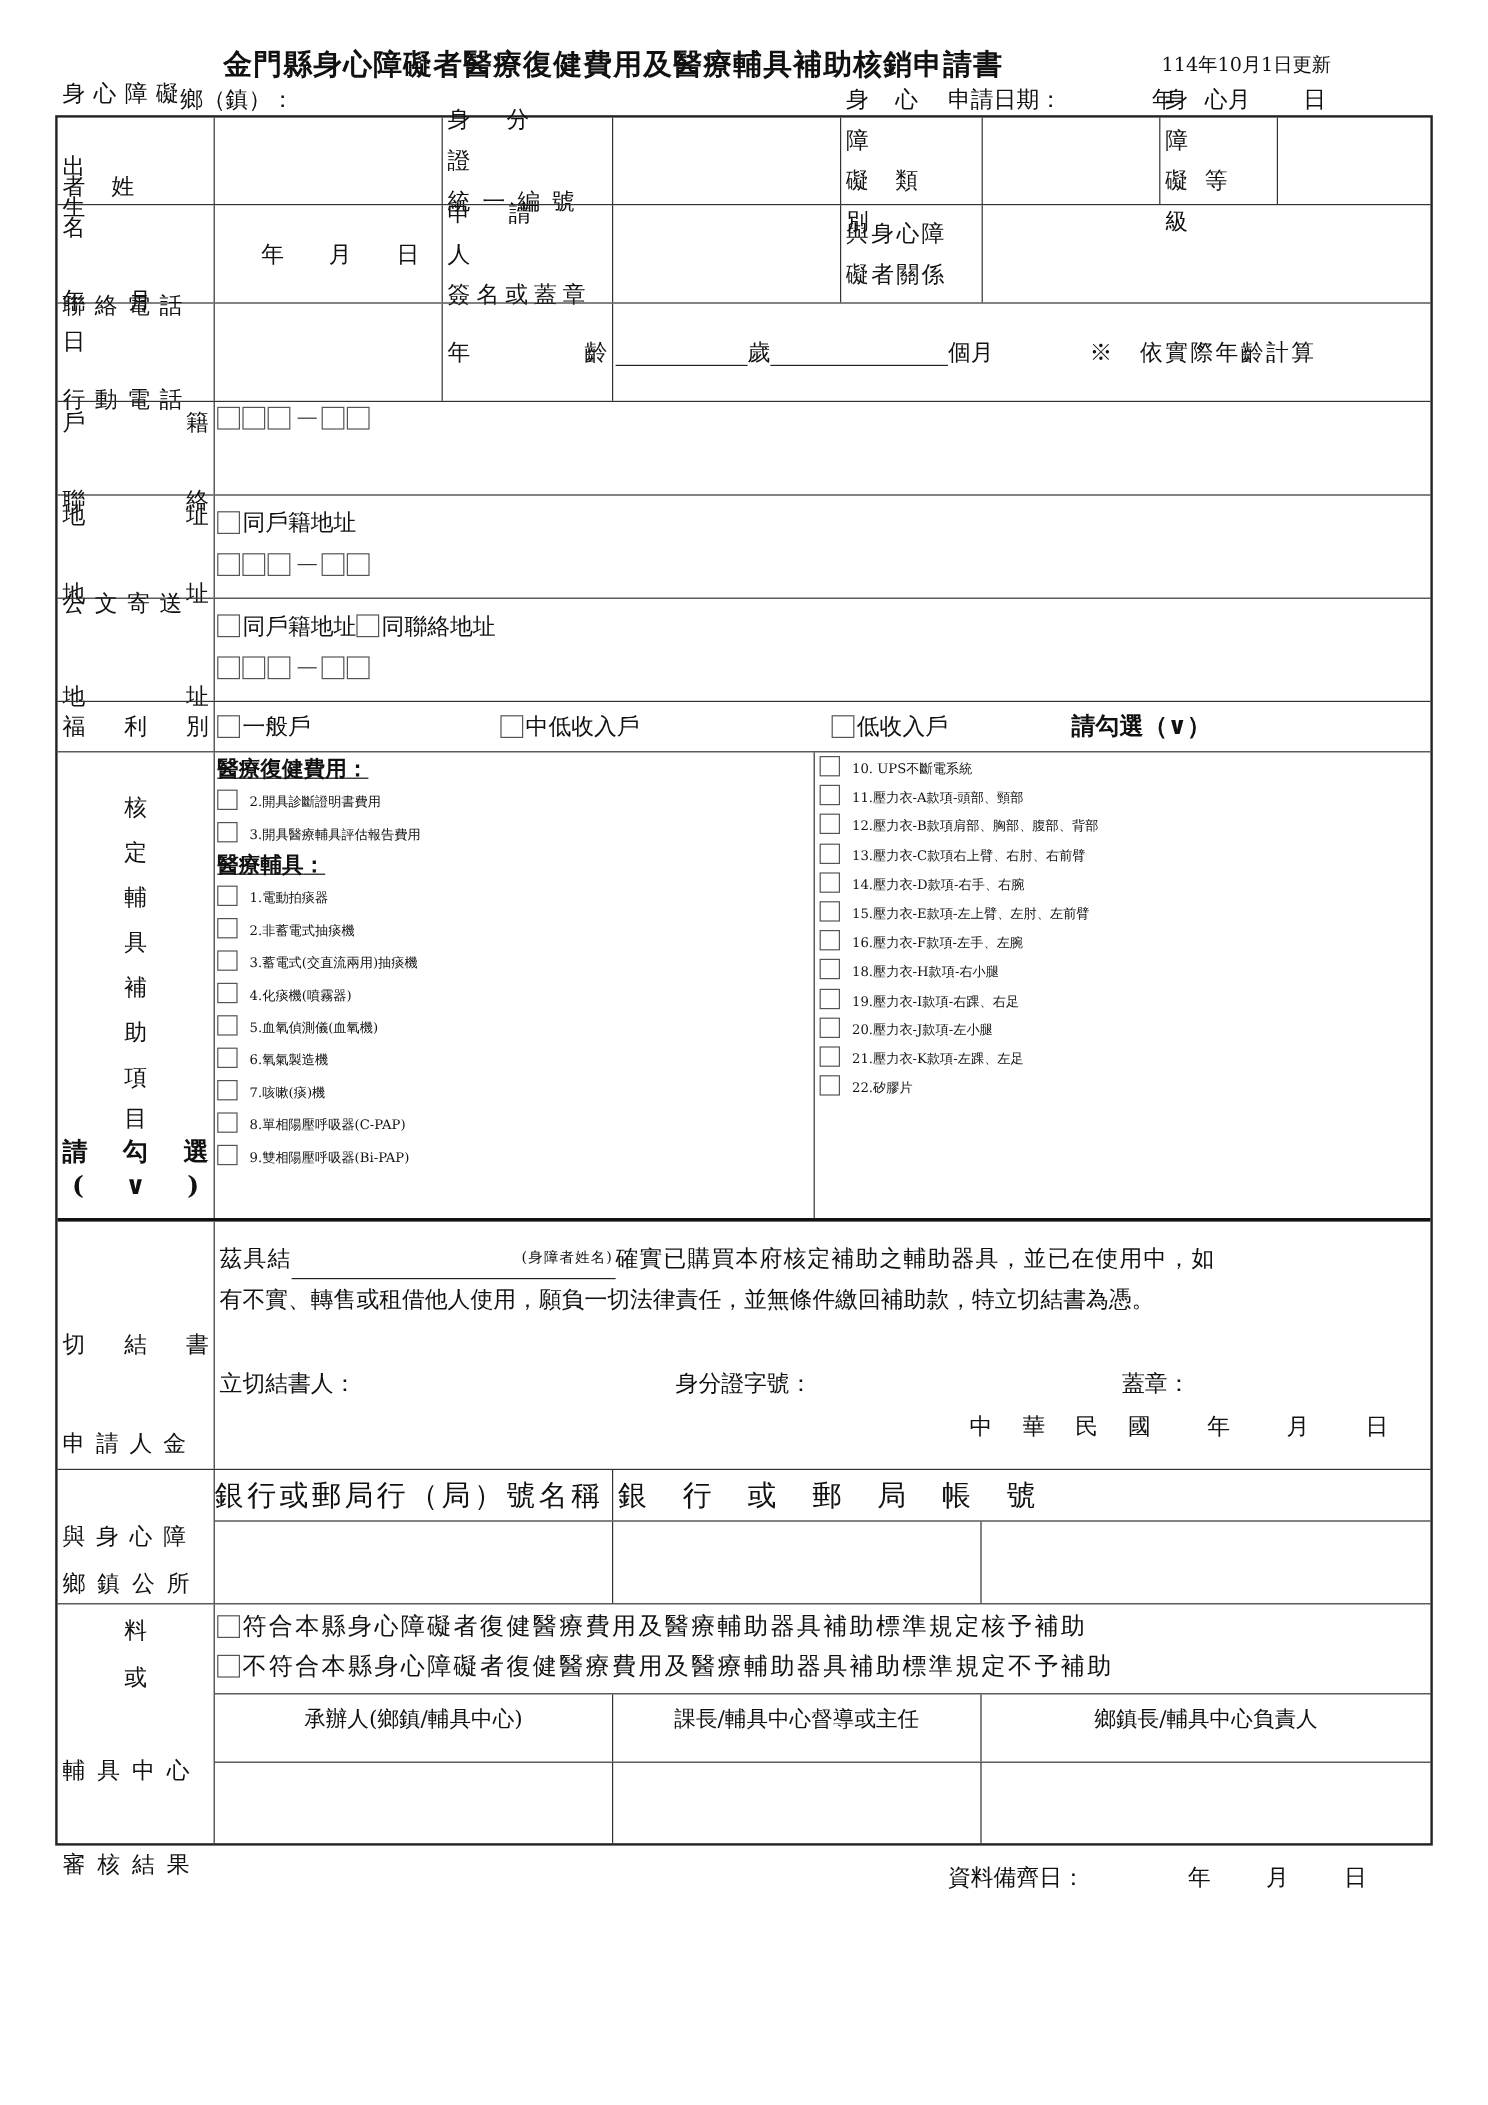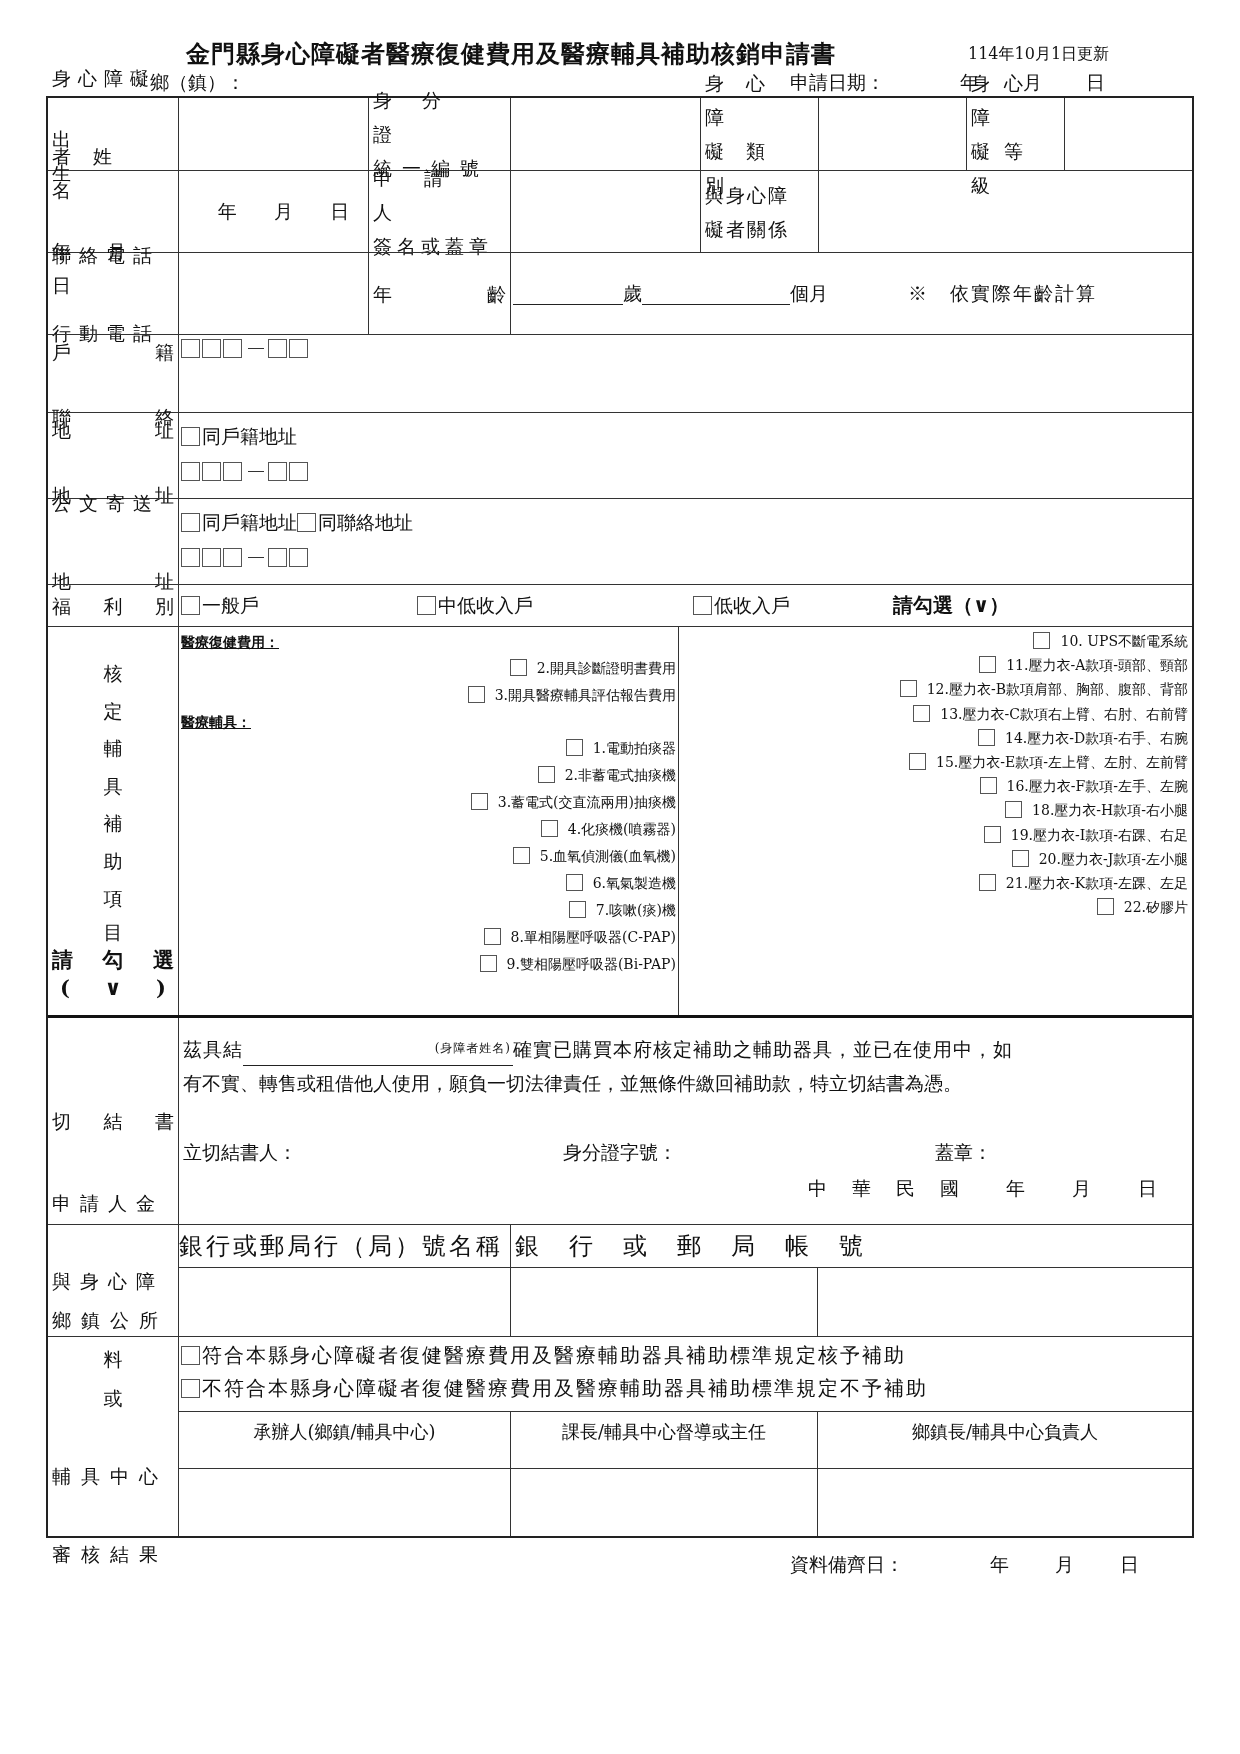--- a/index.html
+++ b/index.html
@@ -19,22 +19,22 @@
   .cell:first-child { border-left:none;gap:44px; }
   .lab { display:flex; flex-direction:column; justify-content:center; padding:0 4px; }
   .lab .ln { display:flex; justify-content:space-between; line-height:34px; }
   .lab .ln.c { justify-content:center; }
   .cb { display:inline-block; width:19px; height:19px; border:1.5px solid #555; box-sizing:border-box; vertical-align:-3px; margin-right:2px; background:#fff; }
   .cb.sm { width:17px; height:17px; margin-right:10px; }
   .zip { display:inline-flex; align-items:center; }
   .zip .dash { display:inline-block; width:16px; height:1.5px; background:#333; margin:0 4px; }
   .w1 { width:130px; }
   .bold { font-weight:bold; }
-  .sec-h { font-weight:bold; text-decoration:underline; font-size:14px; line-height:26px; }
-  .item { font-size:14px; line-height:27px; white-space:nowrap; font-family:"DejaVu Serif","Liberation Serif",serif;text-align:right; }
+  .sec-h { font-weight:bold; text-decoration:underline; font-size:18px; line-height:26px; }
+  .item { font-size:11px; line-height:27px; white-space:nowrap; font-family:"DejaVu Serif","Liberation Serif",serif; }
   .vert { display:flex; flex-direction:column; align-items:center; }
   .uline { display:inline-block; border-bottom:1.5px solid #222; height:22px; vertical-align:bottom; }
   .small { font-size:12px; }
   .footer-date { position:absolute; top:1552px; left:790px; font-size:19px; }
   .footer-ymd { position:absolute; top:1552px; left:990px; font-size:19px; word-spacing:40px; }
 </style>
 </head>
 <body>
 
 <div class="title-row">

